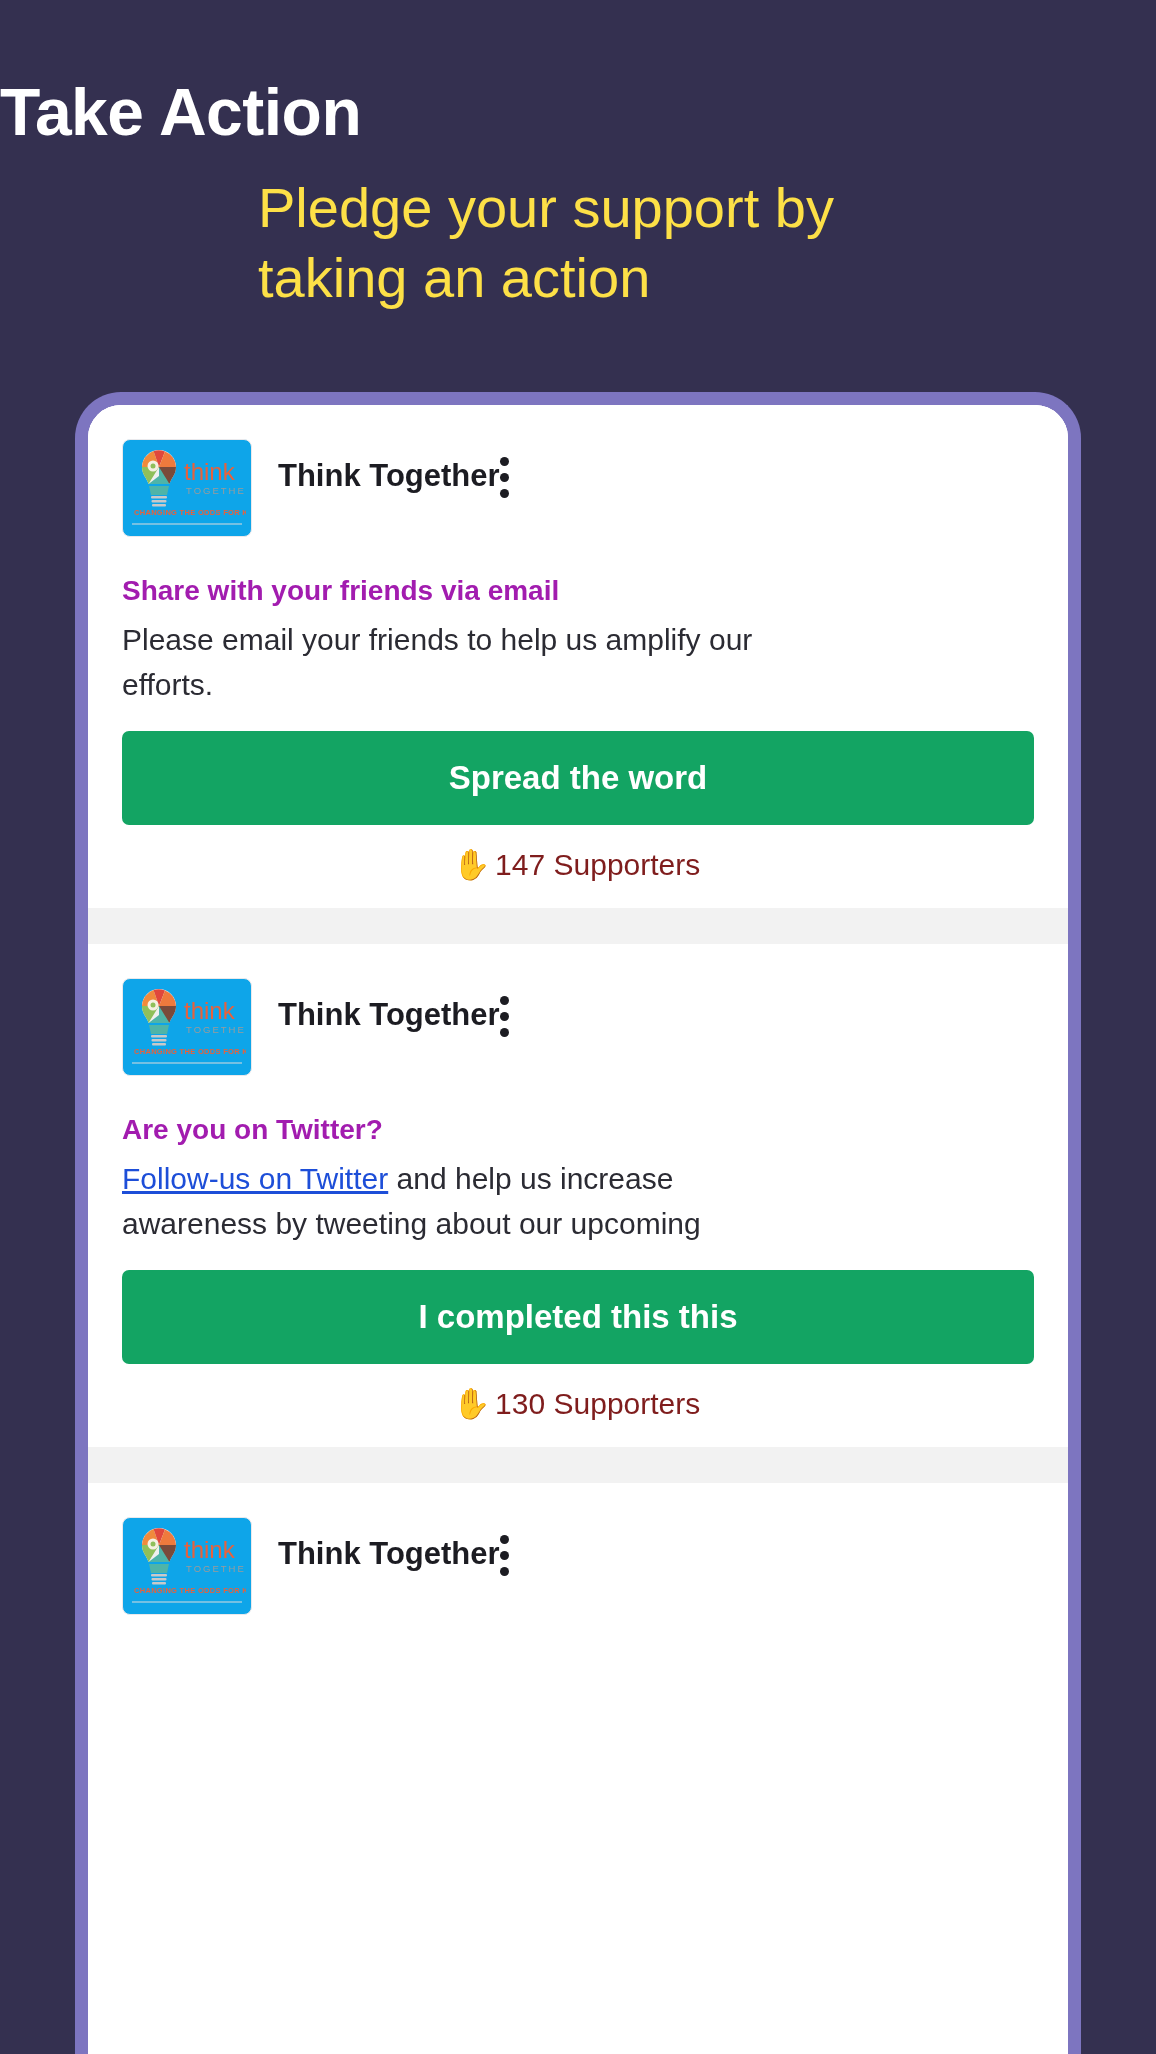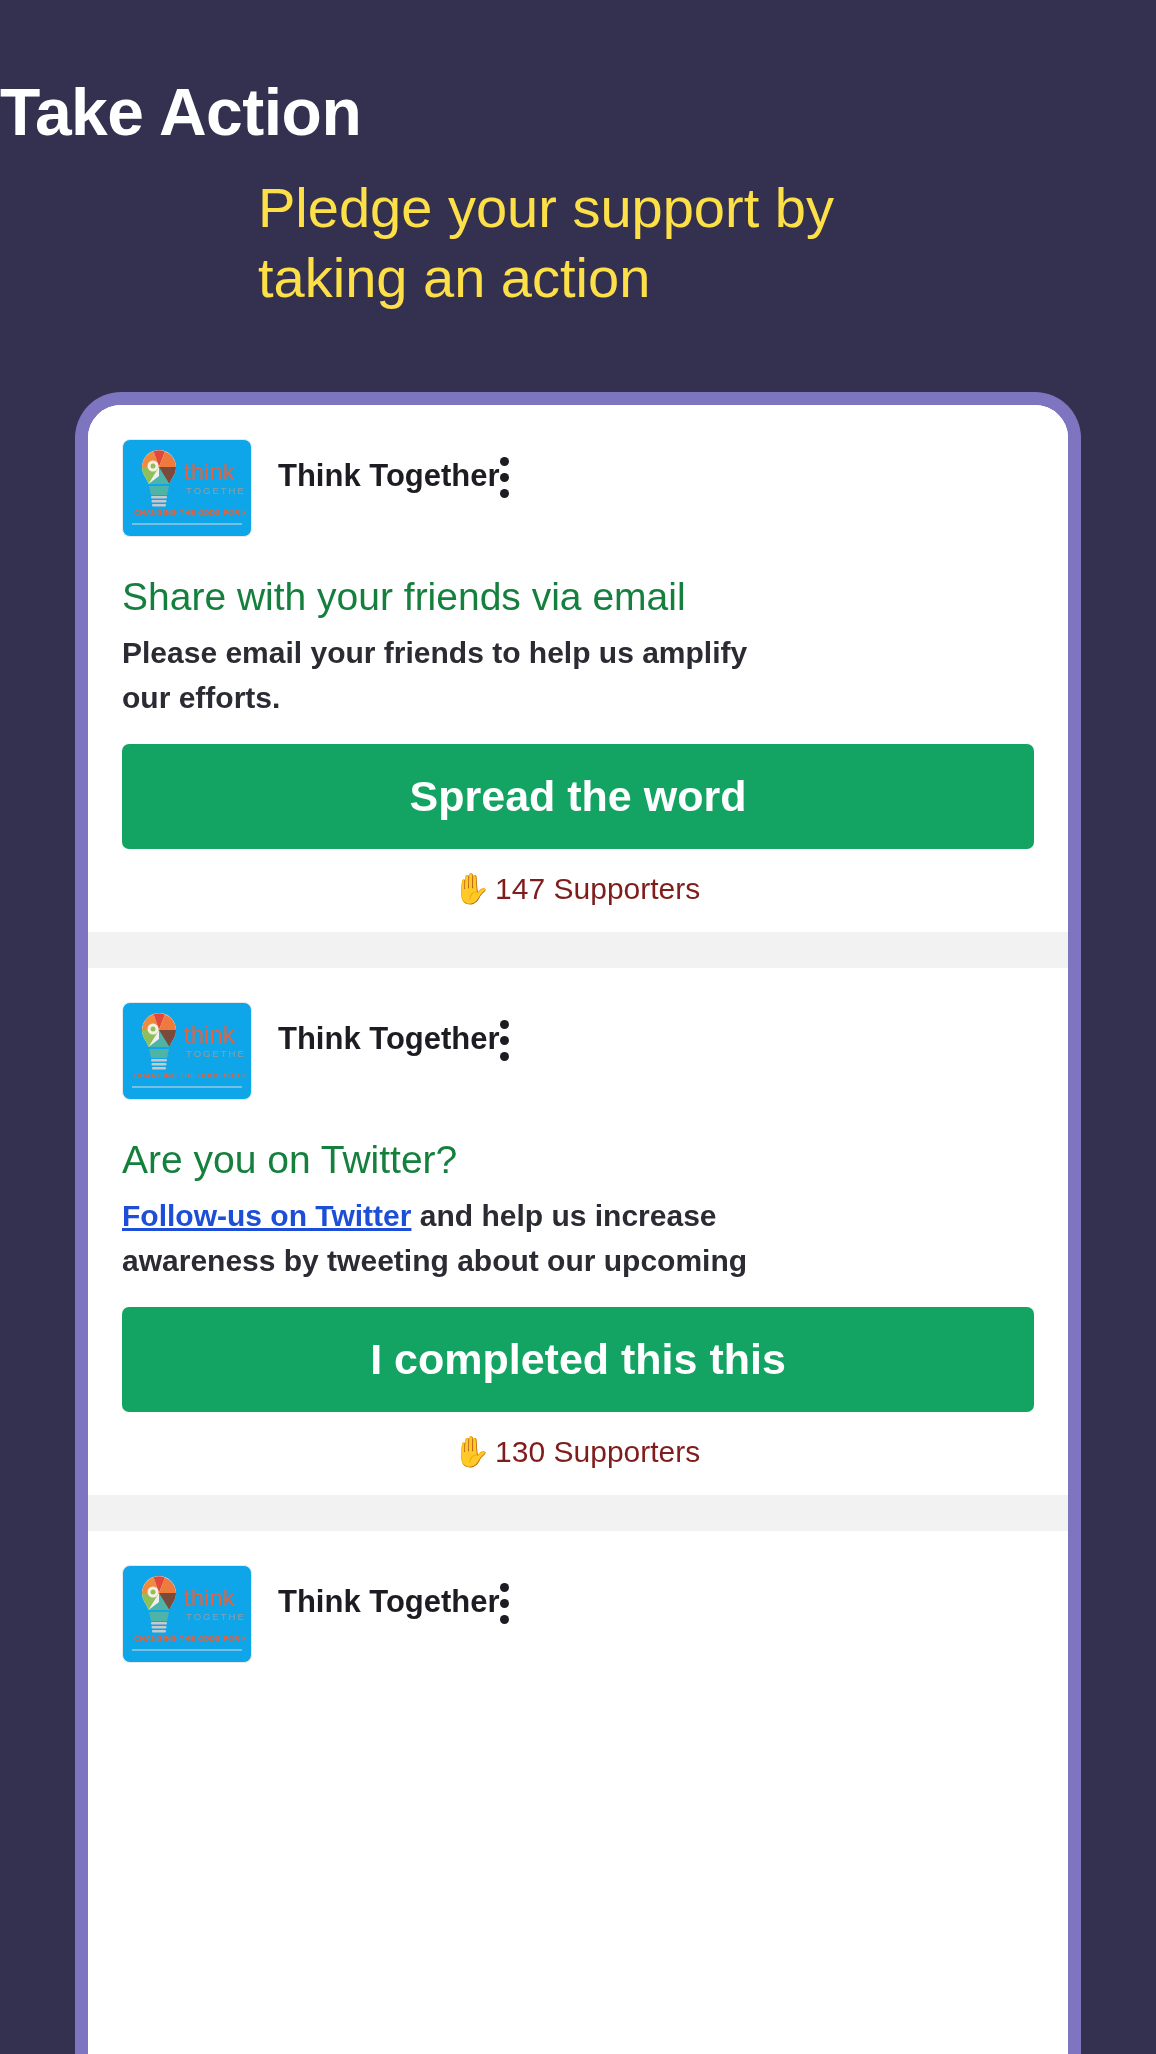--- a/index.html
+++ b/index.html
@@ -130,50 +130,49 @@
 
   .head-rule {
     height: 2px;
     background: #ececee;
     margin-right: 42px;
   }
 
   .card-body { padding-top: 38px; }
 
   .action-title {
-    font-size: 39px;
-    font-weight: normal;
-    color: #15803d;
+    font-size: 28px;
+    font-weight: bold;
+    color: #a21caf;
     line-height: 1.15;
   }
 
   .action-desc {
     font-size: 30px;
     color: #2b2b33;
     line-height: 1.5;
     margin-top: 10px;
     max-width: 640px;
-    font-weight: bold;
   }
 
   .action-desc a {
     color: #1d4ed8;
     text-decoration: underline;
   }
 
   .action-button {
     display: block;
     width: 100%;
     margin-top: 24px;
     background: #13a463;
     color: #ffffff;
     border: none;
     border-radius: 7px;
     font-family: "Liberation Sans", sans-serif;
-    font-size: 43px;
+    font-size: 33px;
     font-weight: bold;
     padding: 28px 10px;
     cursor: pointer;
     text-align: center;
   }
 
   .supporters {
     text-align: center;
     color: #7f1d1d;
     font-size: 30px;

